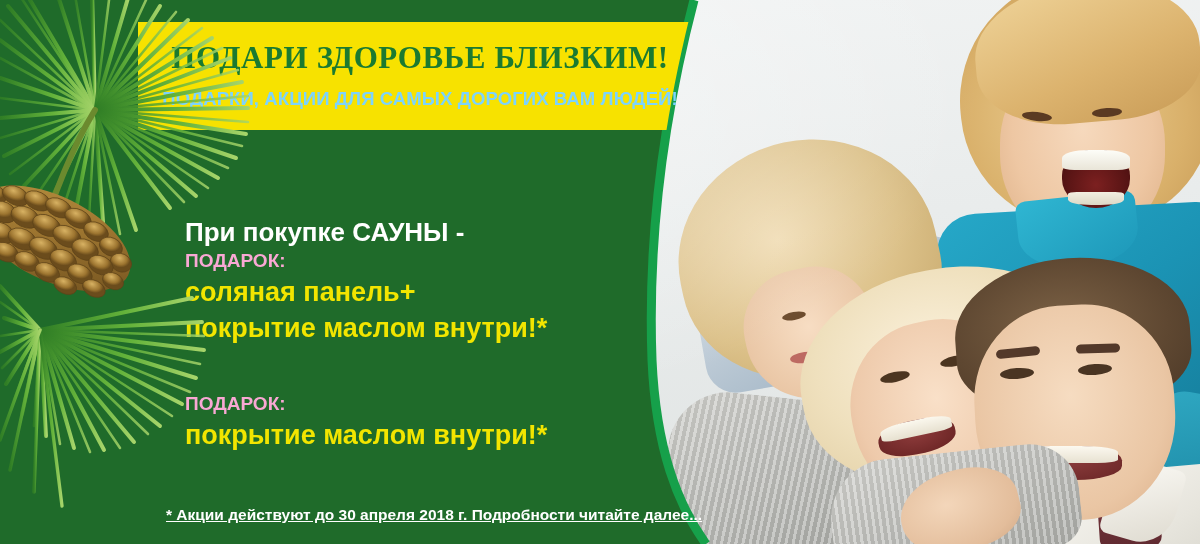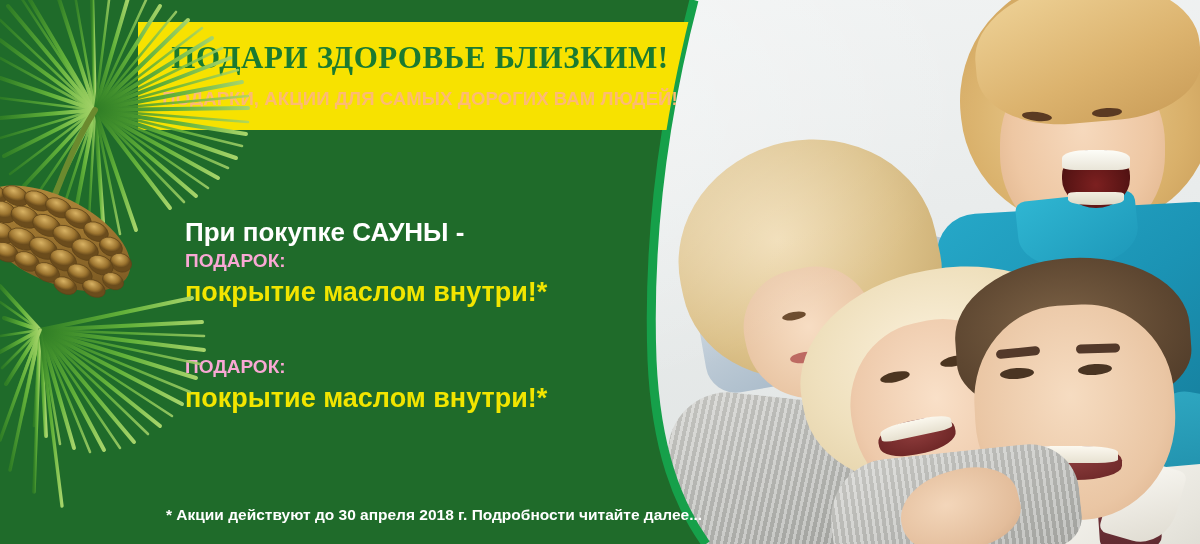--- a/index.html
+++ b/index.html
@@ -244,21 +244,21 @@
     color:#1B7A30;
     font-size:31px;
     font-weight:bold;
     letter-spacing:.6px;
     font-family:"Liberation Serif", serif;
   }
   .subheadline{
     position:absolute; left:150px; top:88px; width:540px;
     z-index:6;
     text-align:center;
-    color:#fdba74;
+    color:#7dd3fc;
     font-size:18.5px;
     font-weight:bold;
     letter-spacing:.1px;
   }
 
   
   .offers{ position:absolute; left:185px; top:190px; z-index:6; width:470px; }
 
   .offer-title{
     font-size:26px; font-weight:bold; line-height:1.16;
@@ -275,20 +275,21 @@
   .offer-gift{
     font-size:27px; font-weight:bold; color:#F2E500;
     line-height:1.28; margin-top:2px; white-space:nowrap;
   }
   .offer-block-2{ margin-top:46px; }
 
   .footnote{
     position:absolute; left:166px; top:506px; z-index:6;
     color:#ffffff; font-size:15.5px; font-weight:bold;
     white-space:nowrap;
+    text-decoration:underline;
   }
 
   
   .pine{
     position:absolute; left:0; top:0; width:330px; height:544px;
     z-index:7; pointer-events:none;
   }
 </style>
 </head>
 <body>
@@ -372,20 +373,21 @@
 
   <div class="subheadline">ПОДАРКИ, АКЦИИ ДЛЯ САМЫХ ДОРОГИХ ВАМ ЛЮДЕЙ!</div>
 
   <div class="offers">
 
     <div class="offer-block-1">
       <div class="offer-title">
         <span class="w">При покупке </span><span class="w">САУНЫ</span><span class="w"> -</span>
       </div>
       <div class="offer-label">ПОДАРОК:</div>
+      <div class="offer-gift">соляная панель+</div>
       <div class="offer-gift">покрытие маслом внутри!*</div>
     </div>
 
     <div class="offer-block-2">
       <div class="offer-label">ПОДАРОК:</div>
       <div class="offer-gift">покрытие маслом внутри!*</div>
     </div>
 
   </div>
 

